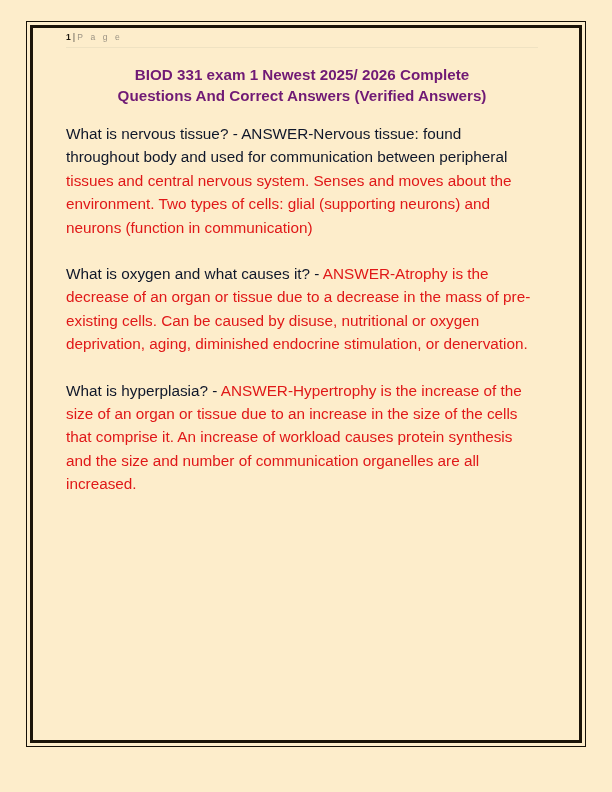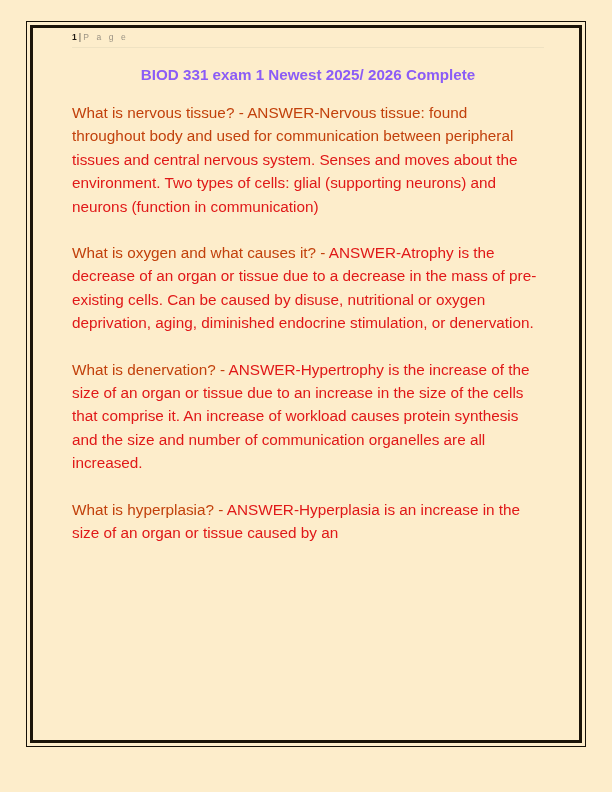--- a/index.html
+++ b/index.html
@@ -41,21 +41,21 @@
     top: 25px;
     width: 552px;
     height: 718px;
     border: 3px solid #1b1409;
     box-sizing: border-box;
   }
 
   
   .content {
     position: absolute;
-    left: 72px;
+    left: 66px;
     top: 32px;
     width: 472px;
   }
 
   
   .page-header {
     font-size: 8.5px;
     color: #3a3228;
     padding-bottom: 5px;
     letter-spacing: 0.2px;
@@ -78,62 +78,62 @@
   .header-rule {
     height: 1px;
     background: #efe2c2;
     width: 472px;
     margin-bottom: 16px;
   }
 
   
   .doc-title {
     text-align: center;
-    color: #8b5cf6;
+    color: #701a75;
     font-weight: bold;
     font-size: 15.2px;
     line-height: 21px;
     padding: 0 14px 0 14px;
     margin-bottom: 16px;
   }
   .doc-title .tline { display: block; }
 
   
   .qa-block {
     font-size: 15.3px;
     line-height: 23.4px;
     color: #141414;
     margin-bottom: 23px;
     text-align: left;
   }
   .qa-block:last-child { margin-bottom: 0; }
-  .q-text { color: #c2410c; text-align: right; }
+  .q-text { color: #0f172a; text-align: right; }
   .a-text { color: #e01818; }
 </style>
 </head>
 <body>
 
 <div class="page-sheet">
 
   <div class="frame-outer"></div>
   <div class="frame-inner"></div>
 
   <div class="content">
 
     <div class="page-header">
       <span class="pg-num">1</span><span class="pg-sep">|</span><span class="pg-word">P a g e</span>
     </div>
     <div class="header-rule"></div>
 
     <div class="doc-title">
       <span class="tline">BIOD 331 exam 1 Newest 2025/ 2026 Complete</span>
+      <span class="tline">Questions And Correct Answers (Verified Answers)</span>
     </div>
 
     <div class="qa-block"><span class="q-text">What is nervous tissue? - ANSWER-Nervous tissue: found throughout body and used for communication between peripheral </span><span class="a-text">tissues and central nervous system. Senses and moves about the environment. Two types of cells: glial (supporting neurons) and neurons (function in communication)</span></div>
 
     <div class="qa-block"><span class="q-text">What is oxygen and what causes it? - </span><span class="a-text">ANSWER-Atrophy is the decrease of an organ or tissue due to a decrease in the mass of pre-existing cells. Can be caused by disuse, nutritional or oxygen deprivation, aging, diminished endocrine stimulation, or denervation.</span></div>
 
-    <div class="qa-block"><span class="q-text">What is denervation? - </span><span class="a-text">ANSWER-Hypertrophy is the increase of the size of an organ or tissue due to an increase in the size of the cells that comprise it. An increase of workload causes protein synthesis and the size and number of communication organelles are all increased.</span></div>
+    <div class="qa-block"><span class="q-text">What is hyperplasia? - </span><span class="a-text">ANSWER-Hypertrophy is the increase of the size of an organ or tissue due to an increase in the size of the cells that comprise it. An increase of workload causes protein synthesis and the size and number of communication organelles are all increased.</span></div>
 
-    <div class="qa-block"><span class="q-text">What is hyperplasia? - </span><span class="a-text">ANSWER-Hyperplasia is an increase in the size of an organ or tissue caused by an</span></div>
 
   </div>
 </div>
 
 </body></html>

